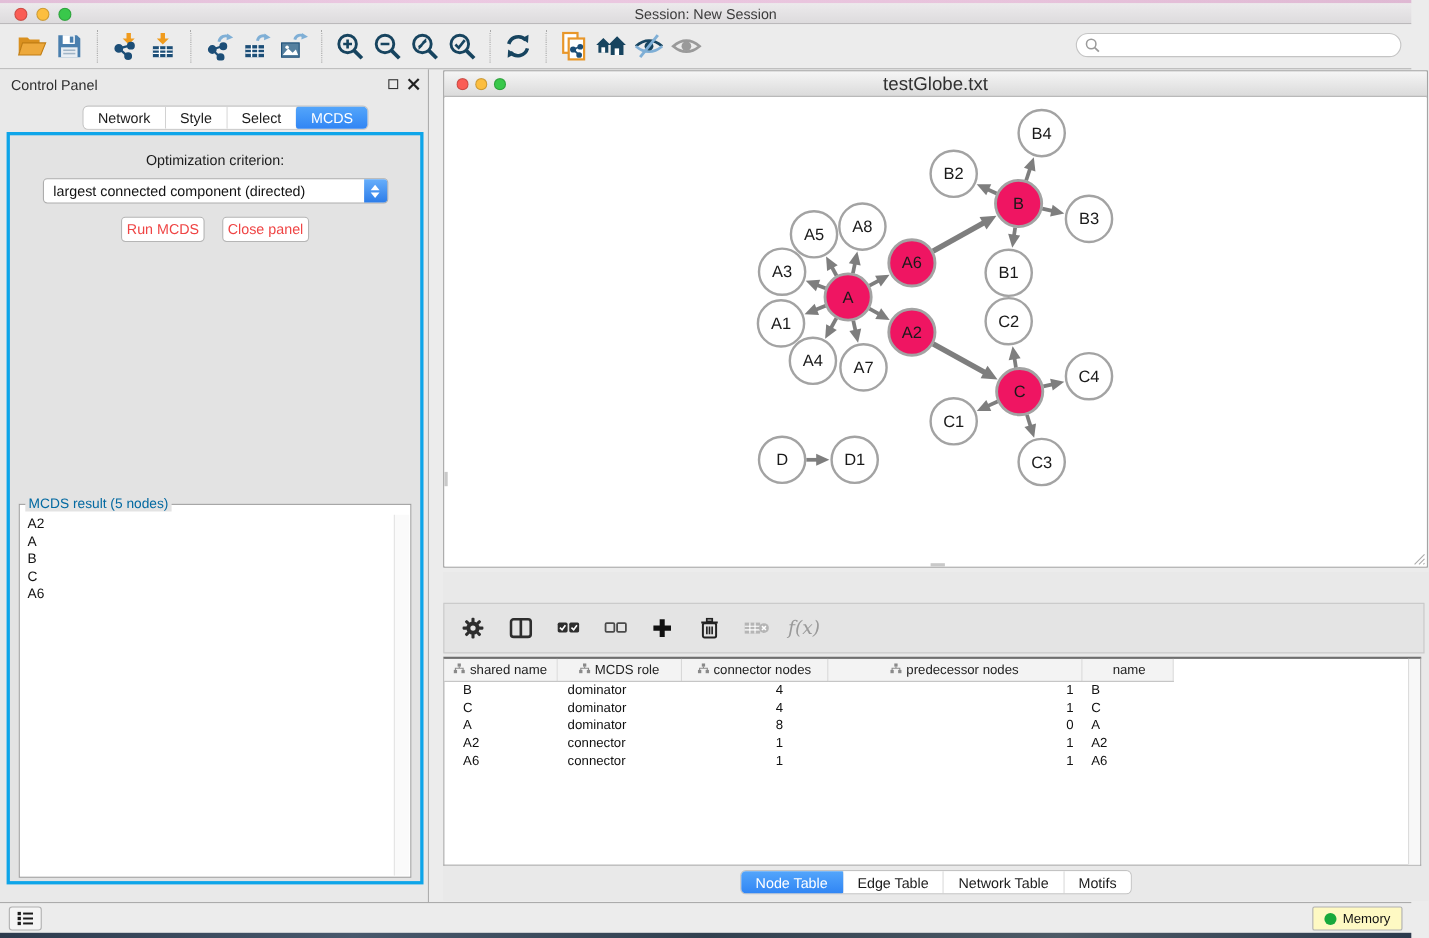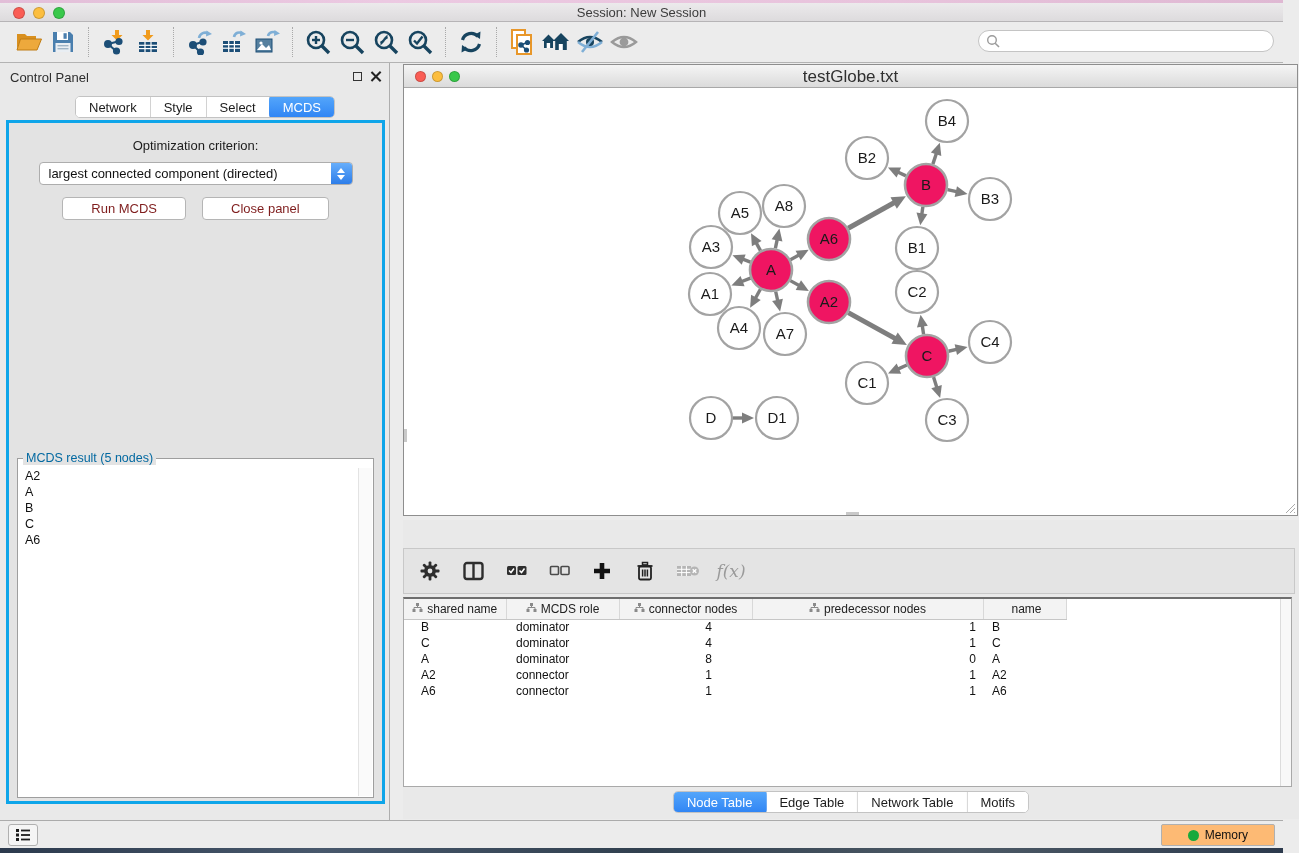--- a/index.html
+++ b/index.html
@@ -48,21 +48,21 @@
 
   .cp-body { position:absolute; left:6px; right:4px; top:57px; height:684px; background:#e3e3e3; border:3px solid #0ea5e9; }
   .opt-label { text-align:center; margin-top:15px; font-size:13px; color:#1c1c1c; }
   .dropdown { position:relative; width:314px; height:23px; margin:9px auto 0; background:#fff; border:1px solid #adadad; border-radius:4px; }
   .dropdown .dd-text { font-size:13px; color:#111; line-height:21px; padding-left:9px; white-space:nowrap; overflow:hidden; }
   .dd-step { position:absolute; right:0; top:0; bottom:0; width:21px; border-radius:0 3px 3px 0;
     background:linear-gradient(#66aefb,#2d7de9); display:flex; flex-direction:column; align-items:center; justify-content:center; gap:2px; }
   .dd-step .up { width:0; height:0; border-left:4px solid transparent; border-right:4px solid transparent; border-bottom:5px solid #fff; }
   .dd-step .dn { width:0; height:0; border-left:4px solid transparent; border-right:4px solid transparent; border-top:5px solid #fff; }
   .btnrow { display:flex; justify-content:center; gap:16px; margin-top:12px; }
-  .btn { height:23px; background:#fff; border:1px solid #b5b5b5; border-radius:4px; font-size:13px; color:#7f1d1d; padding:0 28px; font-family:"Liberation Sans",sans-serif; }
+  .btn { height:23px; background:#fff; border:1px solid #b5b5b5; border-radius:4px; font-size:13px; color:#ef4444; padding:0 4px; font-family:"Liberation Sans",sans-serif; }
 
   .result-box { position:absolute; left:8px; right:8px; top:335px; bottom:3px; border:1px solid #9e9e9e; background:#fff; }
   .result-legend { position:absolute; left:5px; top:-8px; background:#e3e3e3; padding:0 3px; font-size:12.5px; color:#0369a1; }
   .result-list { position:absolute; left:1px; right:15px; top:9px; bottom:1px; background:#fff; }
   .result-item { font-size:12.5px; color:#111; line-height:16px; padding-left:6px; }
   .result-scroll { position:absolute; right:1px; top:9px; bottom:1px; width:14px; background:#fafafa; border-left:1px solid #e3e3e3; }
 
   
   .rarea { position:absolute; left:391px; top:0; width:908px; height:757px; }
 
@@ -88,22 +88,22 @@
   table.nodetab th .thlab { margin-left:4px; }
   table.nodetab td { height:16px; font-size:12px; color:#111; white-space:nowrap; overflow:hidden; }
   td.al { text-align:left; } td.ar { text-align:right; }
   .table-scroll { position:absolute; right:0; top:0; bottom:0; width:11px; background:#f8f8f8; border-left:1px solid #dcdcdc; }
   #tp-tabs { position:absolute; left:50%; transform:translateX(-50%); bottom:6px; }
 
   
   .statusbar { position:absolute; left:0; top:820px; width:100%; height:28px; background:#ececec; border-top:1px solid #ababab; }
   .sb-left { position:absolute; left:8px; top:3px; width:30px; height:22px; background:#f5f5f5; border:1px solid #b0b0b0; border-radius:3px;
     display:flex; align-items:center; justify-content:center; }
-  .sb-mem { position:absolute; right:8px; top:3px; height:22px; background:#fdba74; border:1px solid #b0b0b0; border-radius:2px;
-    display:flex; align-items:center; padding:0 26px; gap:6px; }
+  .sb-mem { position:absolute; right:8px; top:3px; height:22px; background:#fef9c3; border:1px solid #b0b0b0; border-radius:2px;
+    display:flex; align-items:center; padding:0 10px; gap:6px; }
   .memdot { width:11px; height:11px; border-radius:50%; background:#18a93c; }
   .sb-mem span { font-size:12px; color:#111; }
   .wall-bottom { position:absolute; left:0; top:848px; width:100%; height:5px;
     background:linear-gradient(90deg,#2c3a4d,#48586c 25%,#31404f 50%,#4d5a66 75%,#2c3a4d); }
 </style>
 </head>
 <body>
 
 <div class="app">
 

